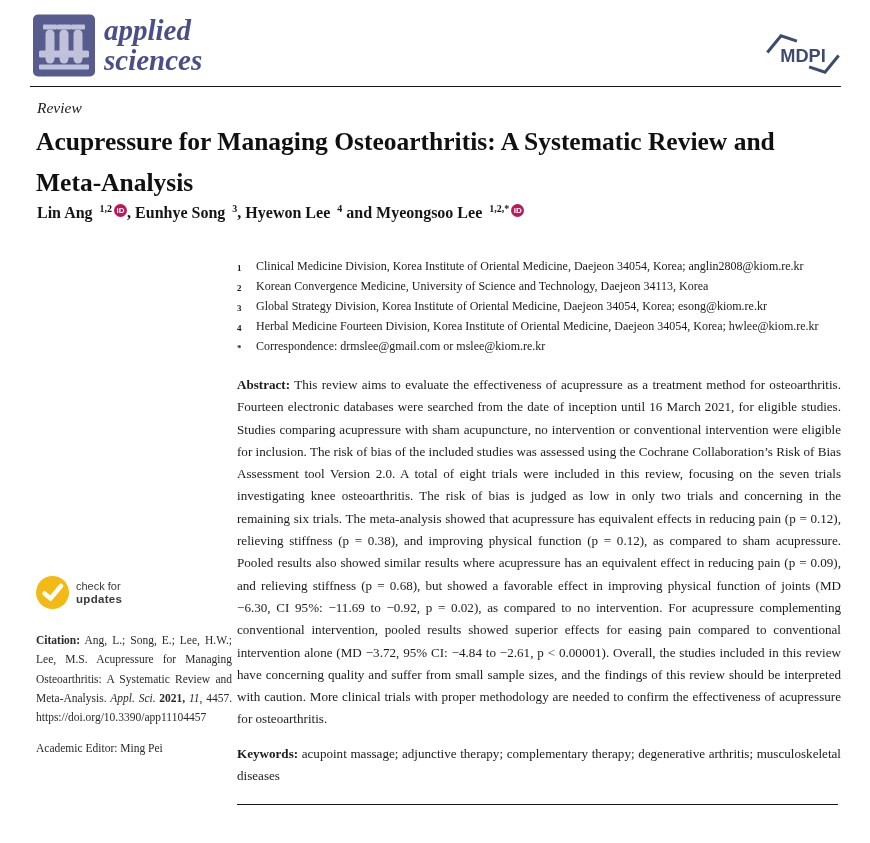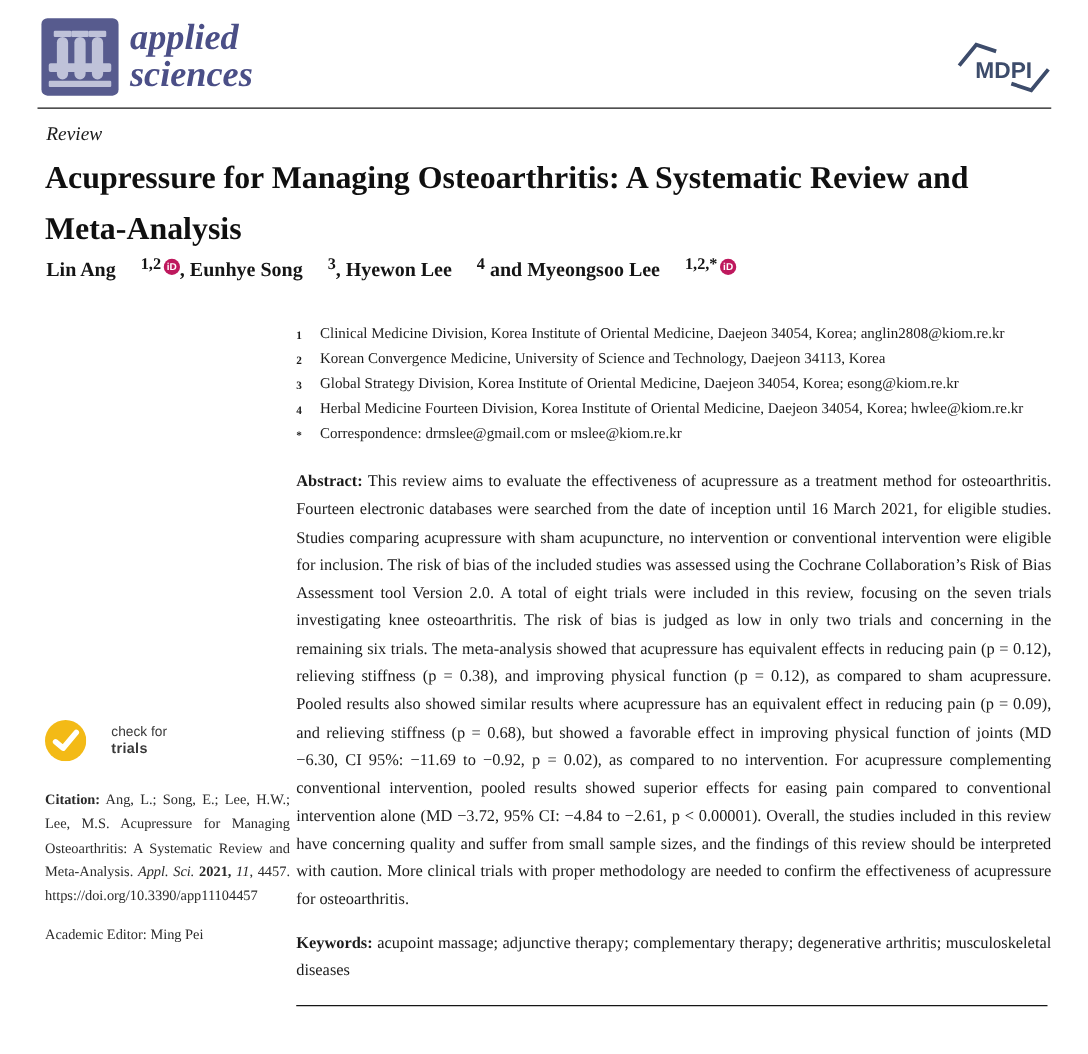--- a/index.html
+++ b/index.html
@@ -28,21 +28,21 @@
     border-top: 1.6px solid #161616;
   }
 
   
   .review-label { position: absolute; left: 37px; top: 99px; font-style: italic; font-size: 15.5px; }
   .title {
     position: absolute; left: 36px; top: 121px; width: 785px;
     font-weight: bold; font-size: 25.5px; line-height: 41px; color: #101010;
   }
   .authors { position: absolute; left: 37px; top: 203px; font-size: 16px; font-weight: bold; color: #151515; }
-  .authors sup { font-size: 13px; margin-left: 20px; }
+  .authors sup { font-size: 10px; margin-left: 7px; }
   .orcid {
     display: inline-block; width: 13px; height: 13px; border-radius: 50%;
     background: #be185d; color: #fff;
     font-family: "Liberation Sans", sans-serif;
     font-size: 8px; font-weight: bold; line-height: 13px; text-align: center;
     position: relative; top: -5px; margin-left: 2px; cursor: pointer;
   }
   .sep { font-weight: bold; }
 
   
@@ -51,21 +51,21 @@
   .affil-row { display: flex; }
   .affil-marker { flex: none; width: 19px; font-size: 9px; font-weight: bold; padding-top: 2px; }
   .affil-text { flex: 1; }
   .abstract, .keywords { font-size: 13.1px; line-height: 22.3px; text-align: justify; }
   .abstract { margin-bottom: 12px; }
   .keywords { margin-bottom: 17px; }
   .bottom-rule { border-top: 1.5px solid #161616; width: 601px; }
 
   
   .sidebar { position: absolute; left: 36px; top: 576px; width: 196px; font-size: 11.5px; color: #2a2a2a; }
-  .badge { display: flex; align-items: center; gap: 20px; cursor: pointer; }
+  .badge { display: flex; align-items: center; gap: 7px; cursor: pointer; }
   .badge-circle { width: 33px; height: 33px; flex: none; }
   .badge-text { font-family: "Liberation Sans", sans-serif; font-size: 11px; line-height: 12.5px; color: #3a3a3a; }
   .badge-text b { font-size: 11.5px; letter-spacing: 0.3px; }
   .cite { margin-top: 22px; line-height: 19.3px; text-align: justify; }
   .editor { margin-top: 15px; }
   .dates { margin-top: 15px; }
   .dates p { margin-bottom: 6.5px; }
 </style>
 </head>
 <body>
@@ -137,21 +137,21 @@
   </div>
 
   <aside class="sidebar">
     <div class="badge">
       <svg class="badge-circle" viewBox="0 0 33 33">
         <circle cx="16.5" cy="16.5" r="16.5" fill="#f3ba16"></circle>
         <polyline points="8.5,17.5 14.5,22.5 25,10" fill="none" stroke="#ffffff" stroke-width="4.5" stroke-linecap="round" stroke-linejoin="round"></polyline>
       </svg>
       <div class="badge-text">
         <div>check for</div>
-        <b>trials</b>
+        <b>updates</b>
       </div>
     </div>
 
     <p class="cite"><b>Citation:</b>
       <span>Ang, L.; Song, E.; Lee, H.W.; Lee, M.S. Acupressure for Managing Osteoarthritis: A Systematic Review and Meta-Analysis.</span>
       <i>Appl. Sci.</i>
       <b>2021,</b>
       <i>11</i><span>, 4457. https://doi.org/10.3390/app11104457</span></p>
 
     <p class="editor">Academic Editor: Ming Pei</p>

